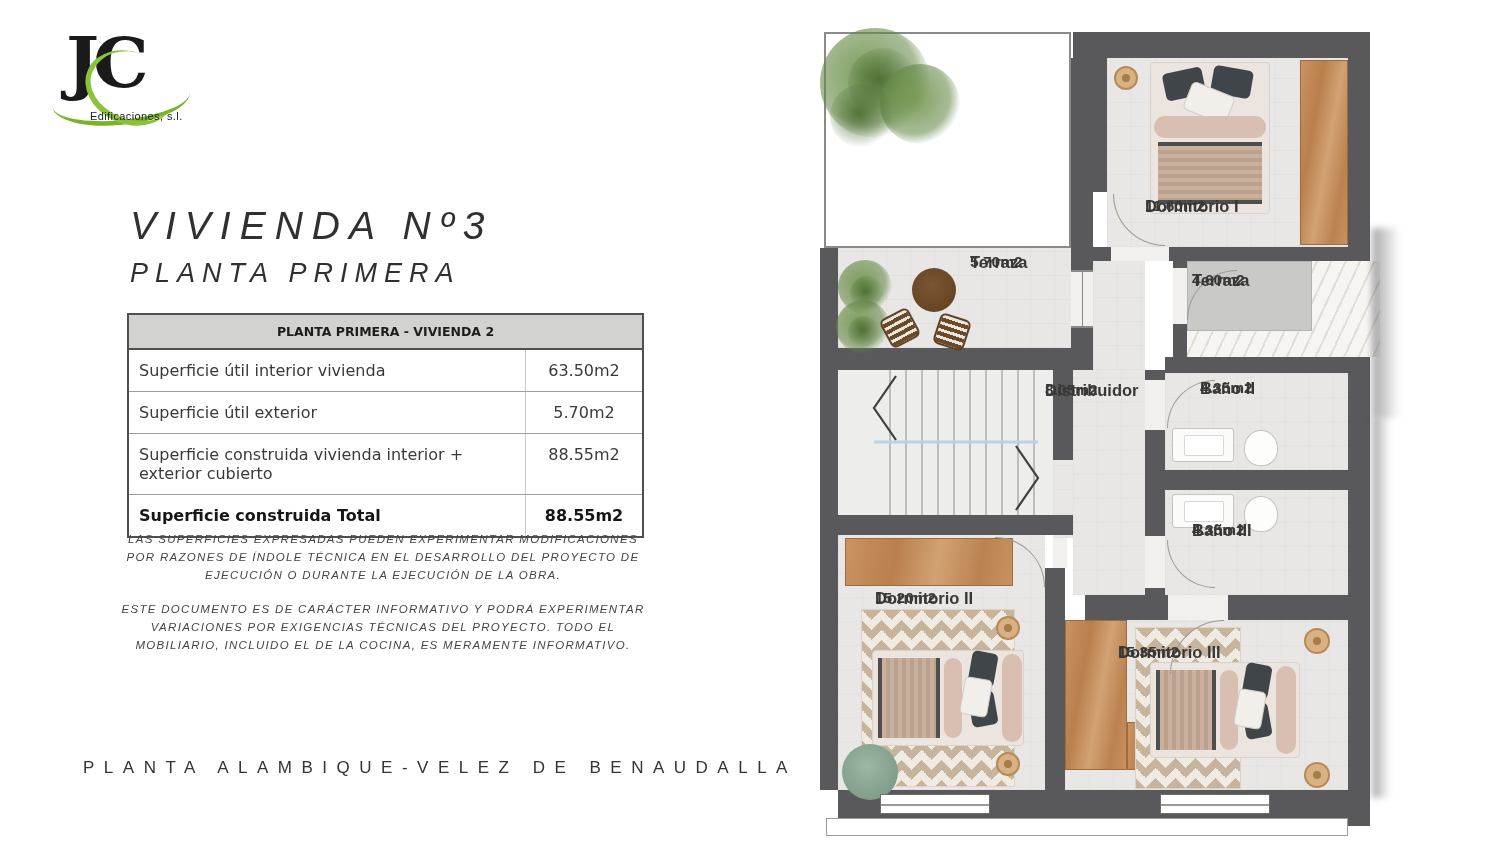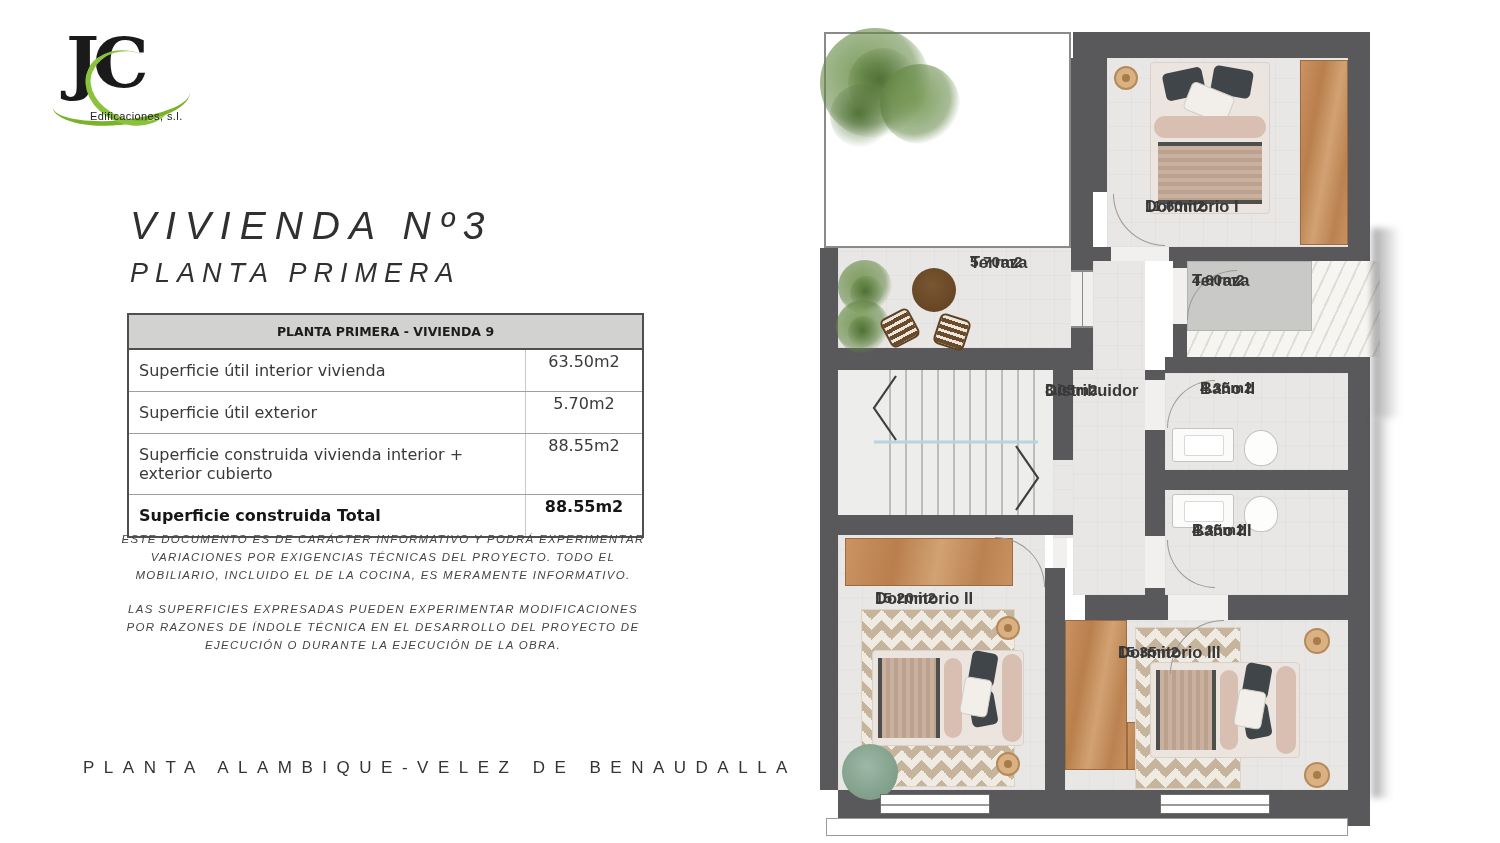--- a/index.html
+++ b/index.html
@@ -37,21 +37,21 @@
     position:absolute;left:127px;top:313px;width:513px;
     border:2px solid #4f4f4f;background:#fff;font-family:"DejaVu Sans",sans-serif;
   }
   .areas-table .t-header{
     background:#d2d2d0;border-bottom:2px solid #4f4f4f;text-align:center;
     font-size:12.5px;font-weight:700;color:#1d1d1b;padding:9px 4px;
   }
   .t-row{display:flex;border-bottom:1px solid #9f9f9d;font-size:16px;color:#3a3a38;}
   .t-row:last-child{border-bottom:none;}
   .t-row .t-label{flex:1;padding:11px 10px;border-right:1px solid #c9c9c7;}
-  .t-row .t-value{width:108px;padding:2px 4px;text-align:center;}
+  .t-row .t-value{width:108px;padding:11px 4px;text-align:center;}
   .t-row.bold{font-weight:700;color:#161616;}
   .disclaimer{
     position:absolute;left:112px;top:531px;width:542px;text-align:center;
     font-size:11.5px;font-style:italic;letter-spacing:1.3px;line-height:1.55;color:#454545;
   }
   .disclaimer p{margin:0 0 17px 0;}
   .address{
     position:absolute;left:83px;top:758px;font-size:17px;letter-spacing:9.5px;color:#343434;
   }
   
@@ -125,42 +125,42 @@
   <div class="swoosh2"></div>
   <div class="subtitle">Edificaciones, s.l.</div>
 </div>
 
 <div class="title-block">
   <div class="title-line1">VIVIENDA Nº3</div>
   <div class="title-line2">PLANTA PRIMERA</div>
 </div>
 
 <div class="areas-table">
-  <div class="t-header">PLANTA PRIMERA - VIVIENDA 9</div>
+  <div class="t-header">PLANTA PRIMERA - VIVIENDA 2</div>
   <div class="t-row">
     <div class="t-label">Superficie útil interior vivienda</div>
     <div class="t-value">63.50m2</div>
   </div>
   <div class="t-row">
     <div class="t-label">Superficie útil exterior</div>
     <div class="t-value">5.70m2</div>
   </div>
   <div class="t-row">
     <div class="t-label">Superficie construida vivienda interior + exterior cubierto</div>
     <div class="t-value">88.55m2</div>
   </div>
   <div class="t-row bold">
     <div class="t-label">Superficie construida Total</div>
     <div class="t-value">88.55m2</div>
   </div>
 </div>
 
 <div class="disclaimer">
+  <p>LAS SUPERFICIES EXPRESADAS PUEDEN EXPERIMENTAR MODIFICACIONES POR RAZONES DE ÍNDOLE TÉCNICA EN EL DESARROLLO DEL PROYECTO DE EJECUCIÓN O DURANTE LA EJECUCIÓN DE LA OBRA.</p>
   <p>ESTE DOCUMENTO ES DE CARÁCTER INFORMATIVO Y PODRÁ EXPERIMENTAR VARIACIONES POR EXIGENCIAS TÉCNICAS DEL PROYECTO. TODO EL MOBILIARIO, INCLUIDO EL DE LA COCINA, ES MERAMENTE INFORMATIVO.</p>
-  <p>LAS SUPERFICIES EXPRESADAS PUEDEN EXPERIMENTAR MODIFICACIONES POR RAZONES DE ÍNDOLE TÉCNICA EN EL DESARROLLO DEL PROYECTO DE EJECUCIÓN O DURANTE LA EJECUCIÓN DE LA OBRA.</p>
 </div>
 
 <div class="address">PLANTA ALAMBIQUE-VELEZ DE BENAUDALLA</div>
 
 <div class="plan">
 
   <div class="shadow-right" style="left:552px;top:200px;width:28px;height:190px;"></div>
   <div class="shadow-right" style="left:552px;top:390px;width:18px;height:380px;"></div>
 
   <div style="left:4px;top:4px;width:247px;height:216px;background:#fff;border:2px solid #8a8a88;"></div>

